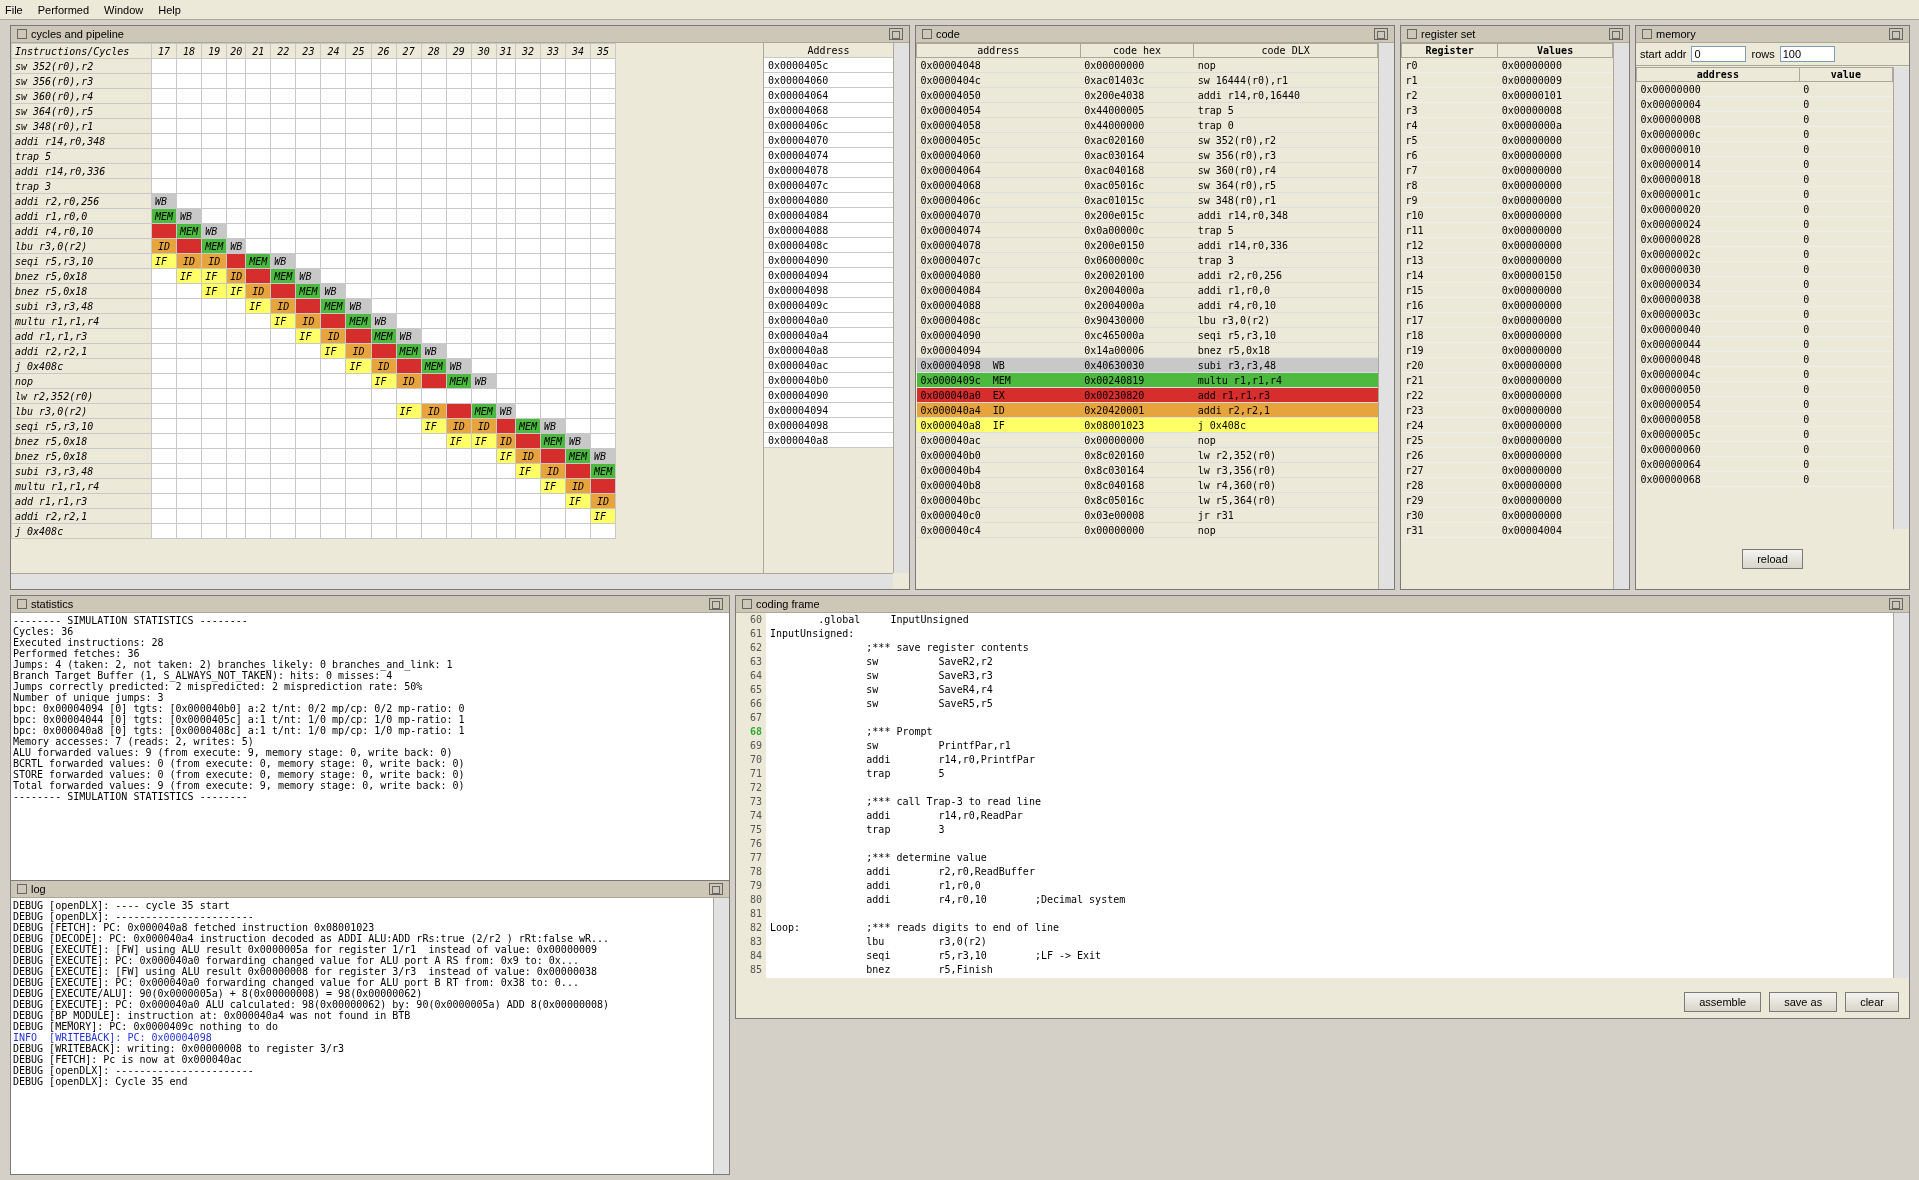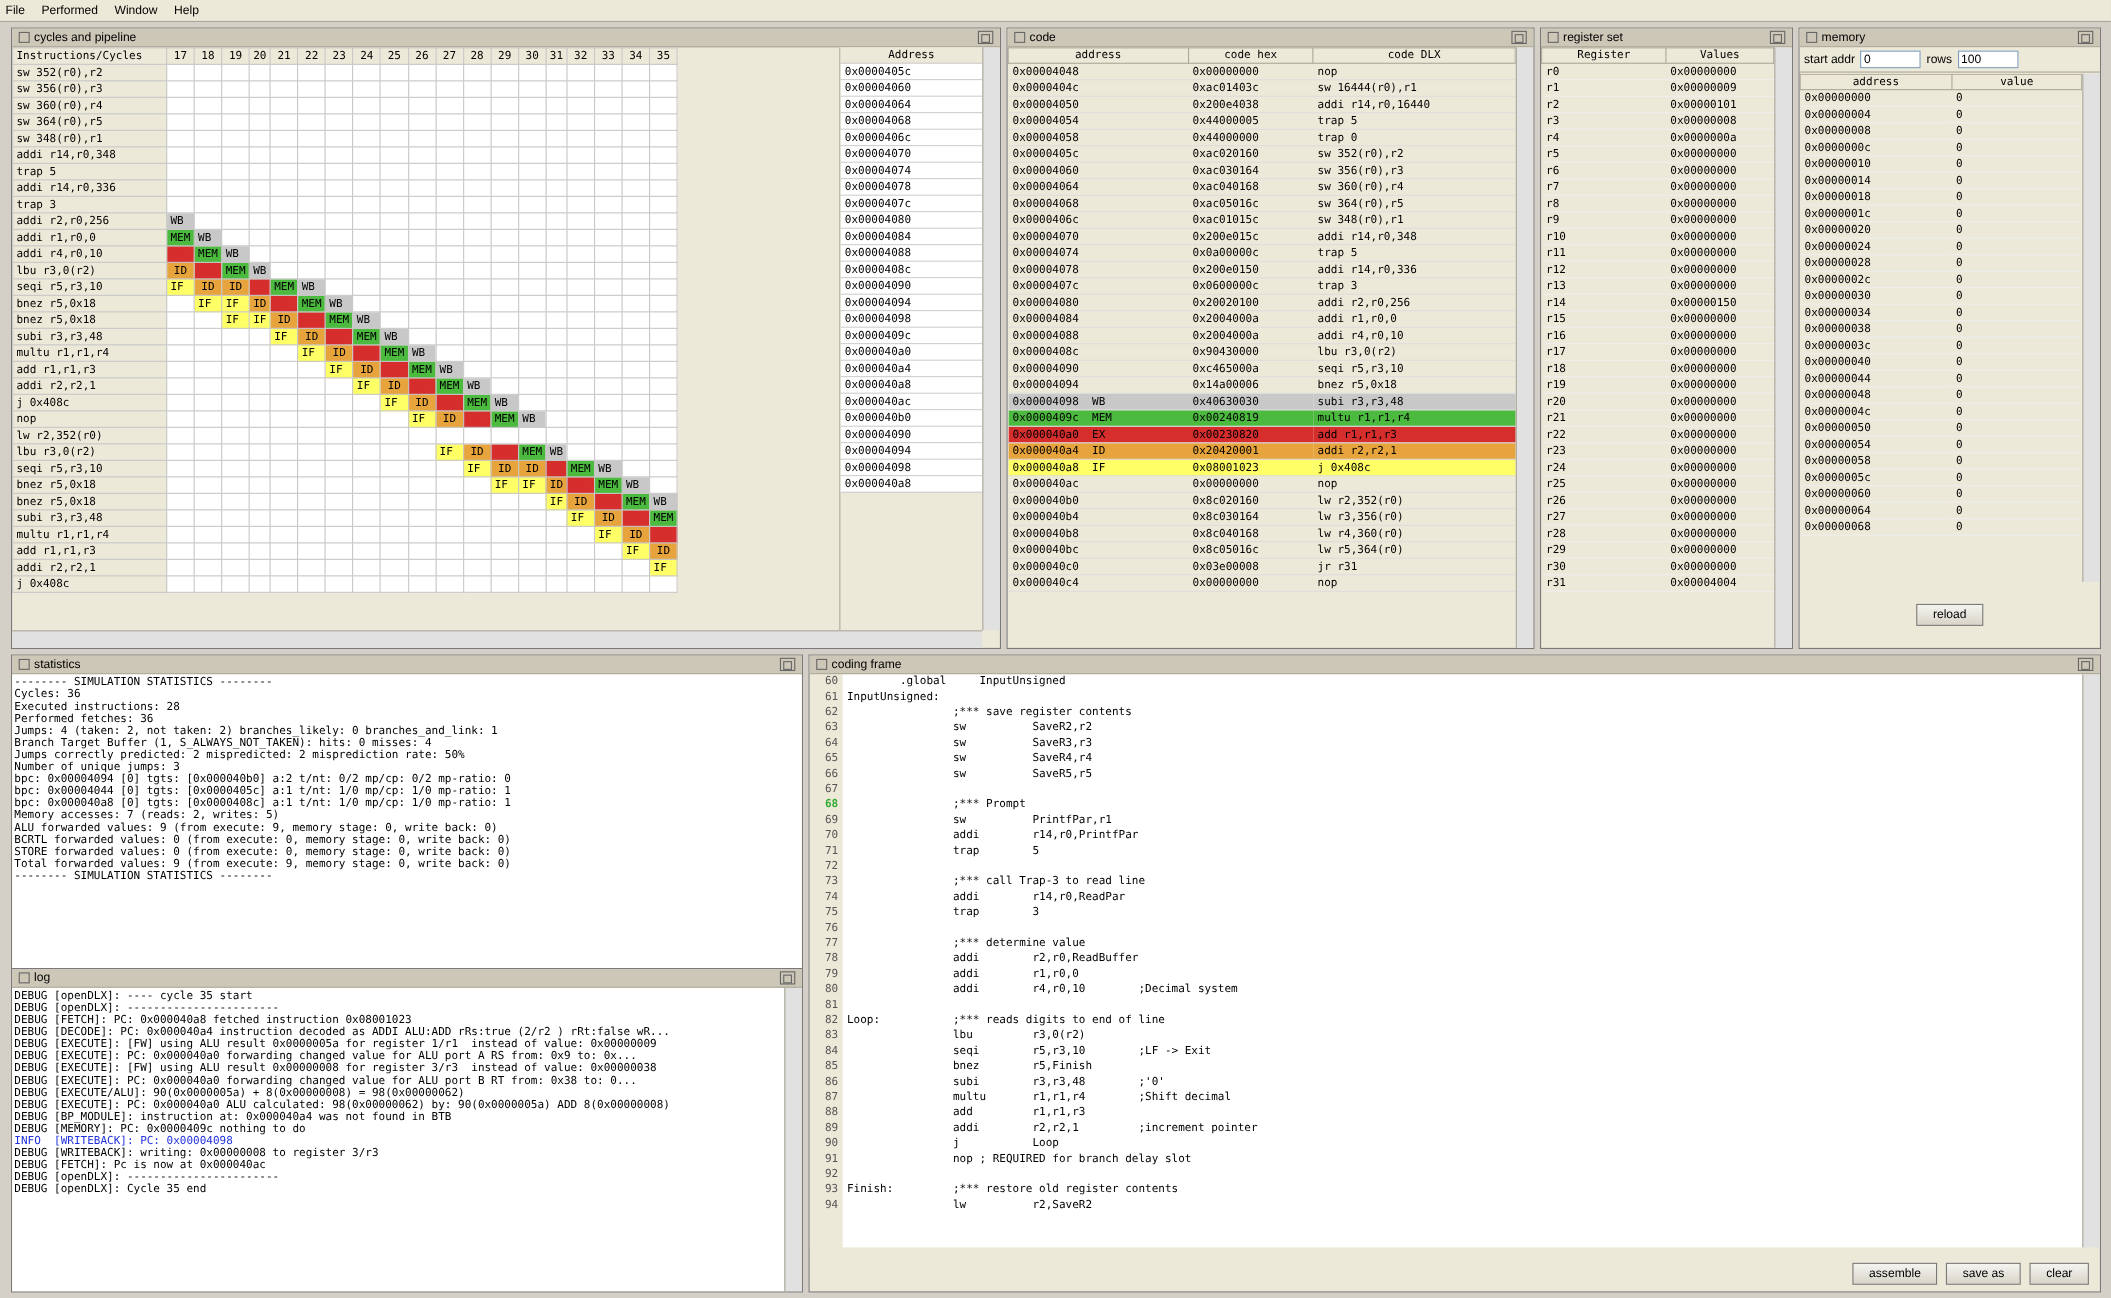--- a/index.html
+++ b/index.html
@@ -10,21 +10,21 @@
 .panel { position:absolute; background:#ece9d8; border:1px solid #7a7a7a; display:flex; flex-direction:column; }
 .panel-title { background:#cdc7b8; padding:2px 6px; font-size:11px; border-bottom:1px solid #aca899; display:flex; align-items:center; gap:4px; }
 .panel-title .sq { display:inline-block; width:10px; height:10px; border:1px solid #666; }
 .panel-title .spacer { flex:1; }
 .panel-title .popicon { width:14px; height:12px; border:1px solid #666; display:inline-block; position:relative; }
 .panel-title .popicon::after { content:""; position:absolute; top:2px; left:2px; width:6px; height:6px; border:1px solid #666; }
 .panel-body { flex:1; overflow:hidden; position:relative; }
 .scrollbar-v { position:absolute; top:0; right:0; width:16px; bottom:16px; background:#e1e1e1; border-left:1px solid #aca899; }
 .scrollbar-h { position:absolute; left:0; bottom:0; right:16px; height:16px; background:#e1e1e1; border-top:1px solid #aca899; }
 
-.pipe-grid { overflow:auto; font-family:monospace; font-size:10px; }
+.pipe-grid { overflow:auto; font-family:monospace; font-size:10px;font-style:italic; }
 .pipe-table { border-collapse:collapse; }
 .pipe-table th, .pipe-table td { border:1px solid #c8c8c8; padding:0 3px; height:15px; white-space:nowrap; background:#fff; }
 .pipe-table th { background:#ece9d8; font-weight:normal; text-align:center; }
 .pipe-table th:first-child, .pipe-table td:first-child { text-align:left; background:#ece9d8; min-width:140px; }
 .addr-col { position:absolute; right:16px; top:0; bottom:16px; width:130px; background:#ece9d8; border-left:1px solid #aca899; overflow:hidden; font-family:monospace; font-size:10px; }
 .addr-col .hdr { height:15px; border-bottom:1px solid #c8c8c8; text-align:center; background:#ece9d8; line-height:15px; }
 .addr-col .row { height:15px; border-bottom:1px solid #c8c8c8; padding:0 4px; line-height:15px; background:#fff; }
 .stage-IF { background:#ffff66 !important; }
 .stage-ID { background:#e8a43c !important;text-align:center; }
 .stage-EX { background:#d62d2d !important; color:#d62d2d; }
@@ -34,21 +34,21 @@
 .code-table { width:100%; border-collapse:collapse; font-family:monospace; font-size:10px; }
 .code-table th { background:#ece9d8; border:1px solid #aca899; font-weight:normal; padding:1px 4px; text-align:center; }
 .code-table td { border-bottom:1px solid #ddd; padding:0 4px; height:15px; white-space:nowrap; }
 .row-MEM { background:#4bba3e; }
 .row-EX { background:#d62d2d; color:#000; }
 .row-ID { background:#e8a43c; }
 .row-IF { background:#ffff66; }
 .row-WB { background:#c8c8c8;margin-top:46px; }
 
 .rm-table { width:100%; border-collapse:collapse; font-family:monospace; font-size:10px; }
-.rm-table th { background:#ece9d8; border:1px solid #aca899; font-weight:normal; padding:1px 21px; text-align:center; }
+.rm-table th { background:#ece9d8; border:1px solid #aca899; font-weight:bold; padding:1px 4px; text-align:center; }
 .rm-table td { border-bottom:1px solid #eee; padding:0 4px; height:15px; }
 .mem-ctrl { padding:3px 4px; display:flex; gap:5px; align-items:center; font-size:11px; background:#ece9d8; border-bottom:1px solid #aca899; }
 .mem-ctrl input { font-size:11px; padding:0 2px; height:16px; border:1px solid #7f9db9; }
 
 .textarea { font-family:monospace; font-size:10px; white-space:pre; padding:2px; background:#fff; overflow:hidden; height:100%; }
 .log-info { color:#2233dd; }
 
 .cf-gutter { position:absolute; left:0; top:0; bottom:40px; width:30px; background:#ece9d8; text-align:right; font-family:monospace; font-size:10px; overflow:hidden; }
 .cf-gutter div { padding:0 4px; height:14px; line-height:14px; color:#555; }
 .cf-gutter .hl { color:#3a3; font-weight:bold; }
@@ -1349,21 +1349,21 @@
         <span>log</span>
         <span class="spacer"></span>
         <span class="popicon"></span>
       </div>
     <div class="panel-body">
       <div id="log-container" class="textarea" style="position:absolute;left:0;top:0;right:16px;bottom:0;"><div>DEBUG [openDLX]: ---- cycle 35 start</div><div>DEBUG [openDLX]: -----------------------</div><div>DEBUG [FETCH]: PC: 0x000040a8 fetched instruction 0x08001023</div><div>DEBUG [DECODE]: PC: 0x000040a4 instruction decoded as ADDI ALU:ADD rRs:true (2/r2 ) rRt:false wR...</div><div>DEBUG [EXECUTE]: [FW] using ALU result 0x0000005a for register 1/r1  instead of value: 0x00000009</div><div>DEBUG [EXECUTE]: PC: 0x000040a0 forwarding changed value for ALU port A RS from: 0x9 to: 0x...</div><div>DEBUG [EXECUTE]: [FW] using ALU result 0x00000008 for register 3/r3  instead of value: 0x00000038</div><div>DEBUG [EXECUTE]: PC: 0x000040a0 forwarding changed value for ALU port B RT from: 0x38 to: 0...</div><div>DEBUG [EXECUTE/ALU]: 90(0x0000005a) + 8(0x00000008) = 98(0x00000062)</div><div>DEBUG [EXECUTE]: PC: 0x000040a0 ALU calculated: 98(0x00000062) by: 90(0x0000005a) ADD 8(0x00000008)</div><div>DEBUG [BP_MODULE]: instruction at: 0x000040a4 was not found in BTB</div><div>DEBUG [MEMORY]: PC: 0x0000409c nothing to do</div><div class="log-info">INFO  [WRITEBACK]: PC: 0x00004098</div><div>DEBUG [WRITEBACK]: writing: 0x00000008 to register 3/r3</div><div>DEBUG [FETCH]: Pc is now at 0x000040ac</div><div>DEBUG [openDLX]: -----------------------</div><div>DEBUG [openDLX]: Cycle 35 end</div></div>
       <div class="scrollbar-v" style="bottom:0"></div>
     </div>
   </div>
 
-  <div class="panel" style="left:735px; top:575px; width:1175px; height:580px;">
+  <div class="panel" style="left:735px; top:575px; width:1175px; height:424px;">
     <div class="panel-title">
         <span class="sq"></span>
         <span>coding frame</span>
         <span class="spacer"></span>
         <span class="popicon"></span>
       </div>
     <div class="panel-body">
       <div id="cf-gutter" class="cf-gutter">
           <div>60</div>
           <div>61</div>

